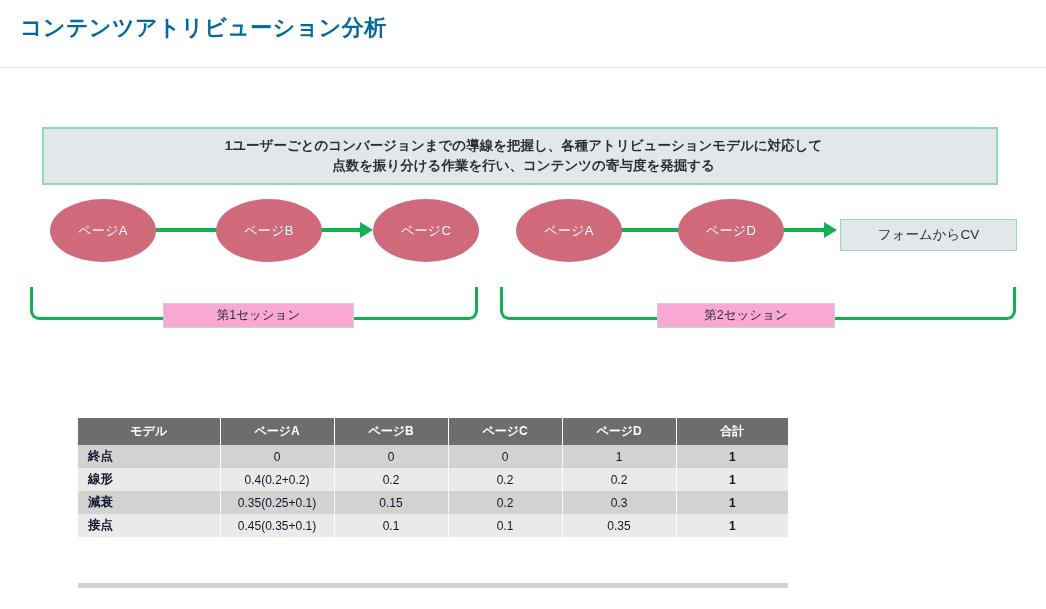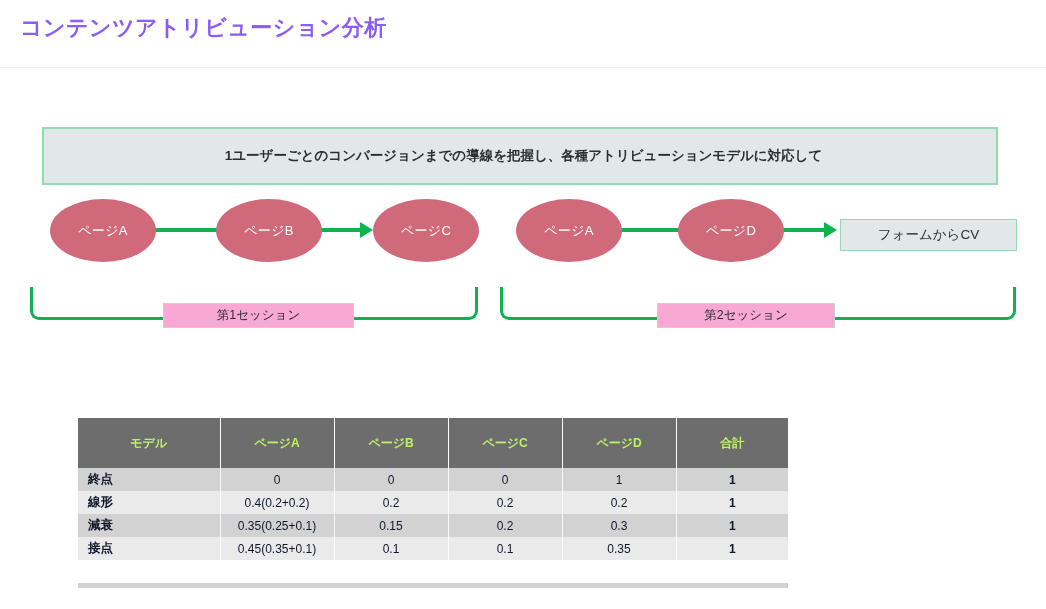--- a/index.html
+++ b/index.html
@@ -15,21 +15,21 @@
     overflow: hidden;
   }
 
   
   #page-title {
     position: absolute;
     left: 20px;
     top: 13px;
     font-size: 22px;
     font-weight: bold;
-    color: #8b5cf6;
+    color: #0369a1;
     letter-spacing: 0.5px;
     white-space: nowrap;
   }
   #header-rule {
     position: absolute;
     left: 0;
     top: 67px;
     width: 1046px;
     height: 1px;
     background: #e3ecef;
@@ -167,27 +167,27 @@
     position: absolute;
     left: 78px;
     top: 418px;
     width: 710px;
     border-collapse: collapse;
     table-layout: fixed;
     font-size: 12px;
   }
   #attribution-table th {
     background: #6d6d6d;
-    color: #bef264;
+    color: #ffffff;
     font-size: 12px;
     font-weight: bold;
-    height: 18px;
+    height: 27px;
     text-align: center;
     border-right: 1px solid #ffffff;
-    padding: 16px;
+    padding: 0;
   }
   #attribution-table th:last-child { border-right: none; }
   #attribution-table td {
     height: 16px;
     text-align: center;
     color: #0f172a;
     padding: 3px;
     border-right: 1px solid rgba(255,255,255,0.85);
   }
   #attribution-table td:last-child { border-right: none; }
@@ -213,20 +213,21 @@
   }
 </style>
 </head>
 <body>
 
 <div id="page-title">コンテンツアトリビューション分析</div>
 <div id="header-rule"></div>
 
 <div id="description-box">
   <div class="desc-line">1ユーザーごとのコンバージョンまでの導線を把握し、各種アトリビューションモデルに対応して</div>
+  <div class="desc-line">点数を振り分ける作業を行い、コンテンツの寄与度を発掘する</div>
 </div>
 
 <div id="flow-diagram">
   <div class="node-ellipse" id="node-page-a-1">ページA</div>
   <div class="connector" id="connector-a1-b"></div>
   <div class="node-ellipse" id="node-page-b">ページB</div>
   <div class="connector" id="connector-b-c"></div>
   <div class="arrow-head" id="arrowhead-b-c"></div>
   <div class="node-ellipse" id="node-page-c">ページC</div>
 

